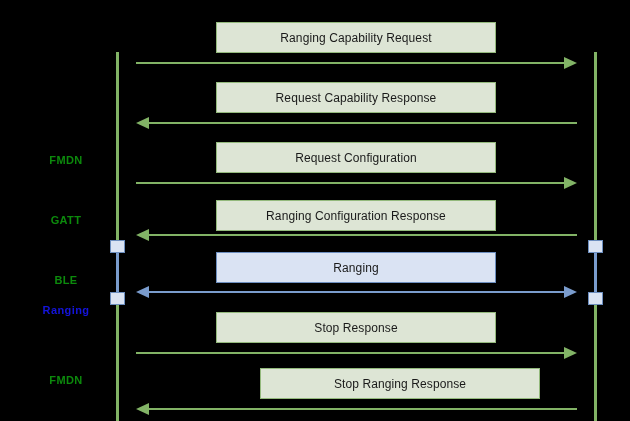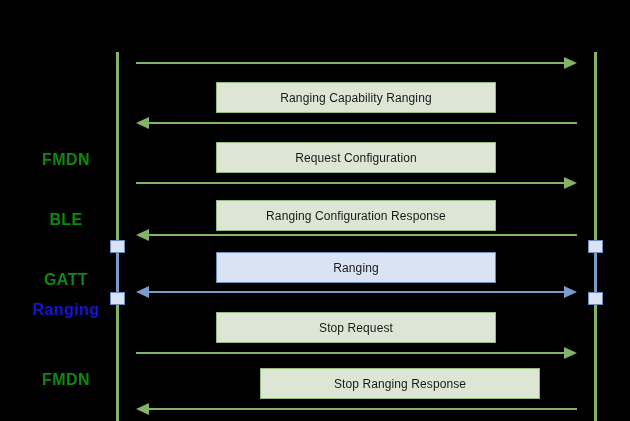--- a/index.html
+++ b/index.html
@@ -18,21 +18,21 @@
     background:#82b366;
   }
   .lifeline.left{left:116px;top:52px;height:369px;}
   .lifeline.right{left:594px;top:52px;height:369px;}
 
   
   .phase-label{
     position:absolute;
     text-align:center;
     line-height:20px;
-    font-size:16px;
+    font-size:11px;
     font-weight:bold;
     letter-spacing:.4px;
     white-space:pre;
   }
   .phase-label.green{color:#0c8a0c;}
   .phase-label.blue{color:#1414dc;}
   .phase-label span{display:block;}
 
   
   .msgbox{
@@ -93,49 +93,52 @@
 </head>
 <body>
 
 <div id="stage">
 
   <div class="lifeline left"></div>
   <div class="lifeline right"></div>
 
   <div class="phase-label green" id="phase-top" style="left:30px;top:110px;width:72px;">
     <span>FMDN</span>
+    <span>GATT</span>
     <span>BLE</span>
-    <span>GATT</span>
   </div>
 
   <div class="phase-label blue" id="phase-ranging" style="left:26px;top:260px;width:80px;">
     <span>Ranging</span>
   </div>
 
   <div class="phase-label green" id="phase-bottom" style="left:30px;top:330px;width:72px;">
     <span>FMDN</span>
     
     
   </div>
 
   <div class="activation" style="left:116px;top:246px;height:53px;"></div>
   <div class="actbox" style="left:110px;top:240px;"></div>
   <div class="actbox" style="left:110px;top:292px;"></div>
 
   <div class="activation" style="left:594px;top:246px;height:53px;"></div>
   <div class="actbox" style="left:588px;top:240px;"></div>
   <div class="actbox" style="left:588px;top:292px;"></div>
 
+  <div class="msgbox green" style="top:22px;">
+    <span>Ranging Capability Request</span>
+  </div>
   <div class="arrow green" style="left:136px;top:57px;width:441px;">
     <div class="shaft" style="left:0;width:428px;"></div>
     <div class="head right" style="left:428px;"></div>
   </div>
 
   <div class="msgbox green" style="top:82px;">
-    <span>Ranging Capability Ranging</span>
+    <span>Request Capability Response</span>
   </div>
   <div class="arrow green" style="left:136px;top:117px;width:441px;">
     <div class="head left" style="left:0;"></div>
     <div class="shaft" style="left:13px;width:428px;"></div>
   </div>
 
   <div class="msgbox green" style="top:142px;">
     <span>Request Configuration</span>
   </div>
   <div class="arrow green" style="left:136px;top:177px;width:441px;">
@@ -154,21 +157,21 @@
   <div class="msgbox blue" style="top:252px;">
     <span>Ranging</span>
   </div>
   <div class="arrow blue" style="left:136px;top:286px;width:441px;">
     <div class="head left" style="left:0;"></div>
     <div class="shaft" style="left:13px;width:415px;"></div>
     <div class="head right" style="left:428px;"></div>
   </div>
 
   <div class="msgbox green" style="top:312px;">
-    <span>Stop Request</span>
+    <span>Stop Response</span>
   </div>
   <div class="arrow green" style="left:136px;top:347px;width:441px;">
     <div class="shaft" style="left:0;width:428px;"></div>
     <div class="head right" style="left:428px;"></div>
   </div>
 
   <div class="msgbox green" style="top:368px;margin-left:44px;">
     <span>Stop Ranging Response</span>
   </div>
   <div class="arrow green" style="left:136px;top:403px;width:441px;">

